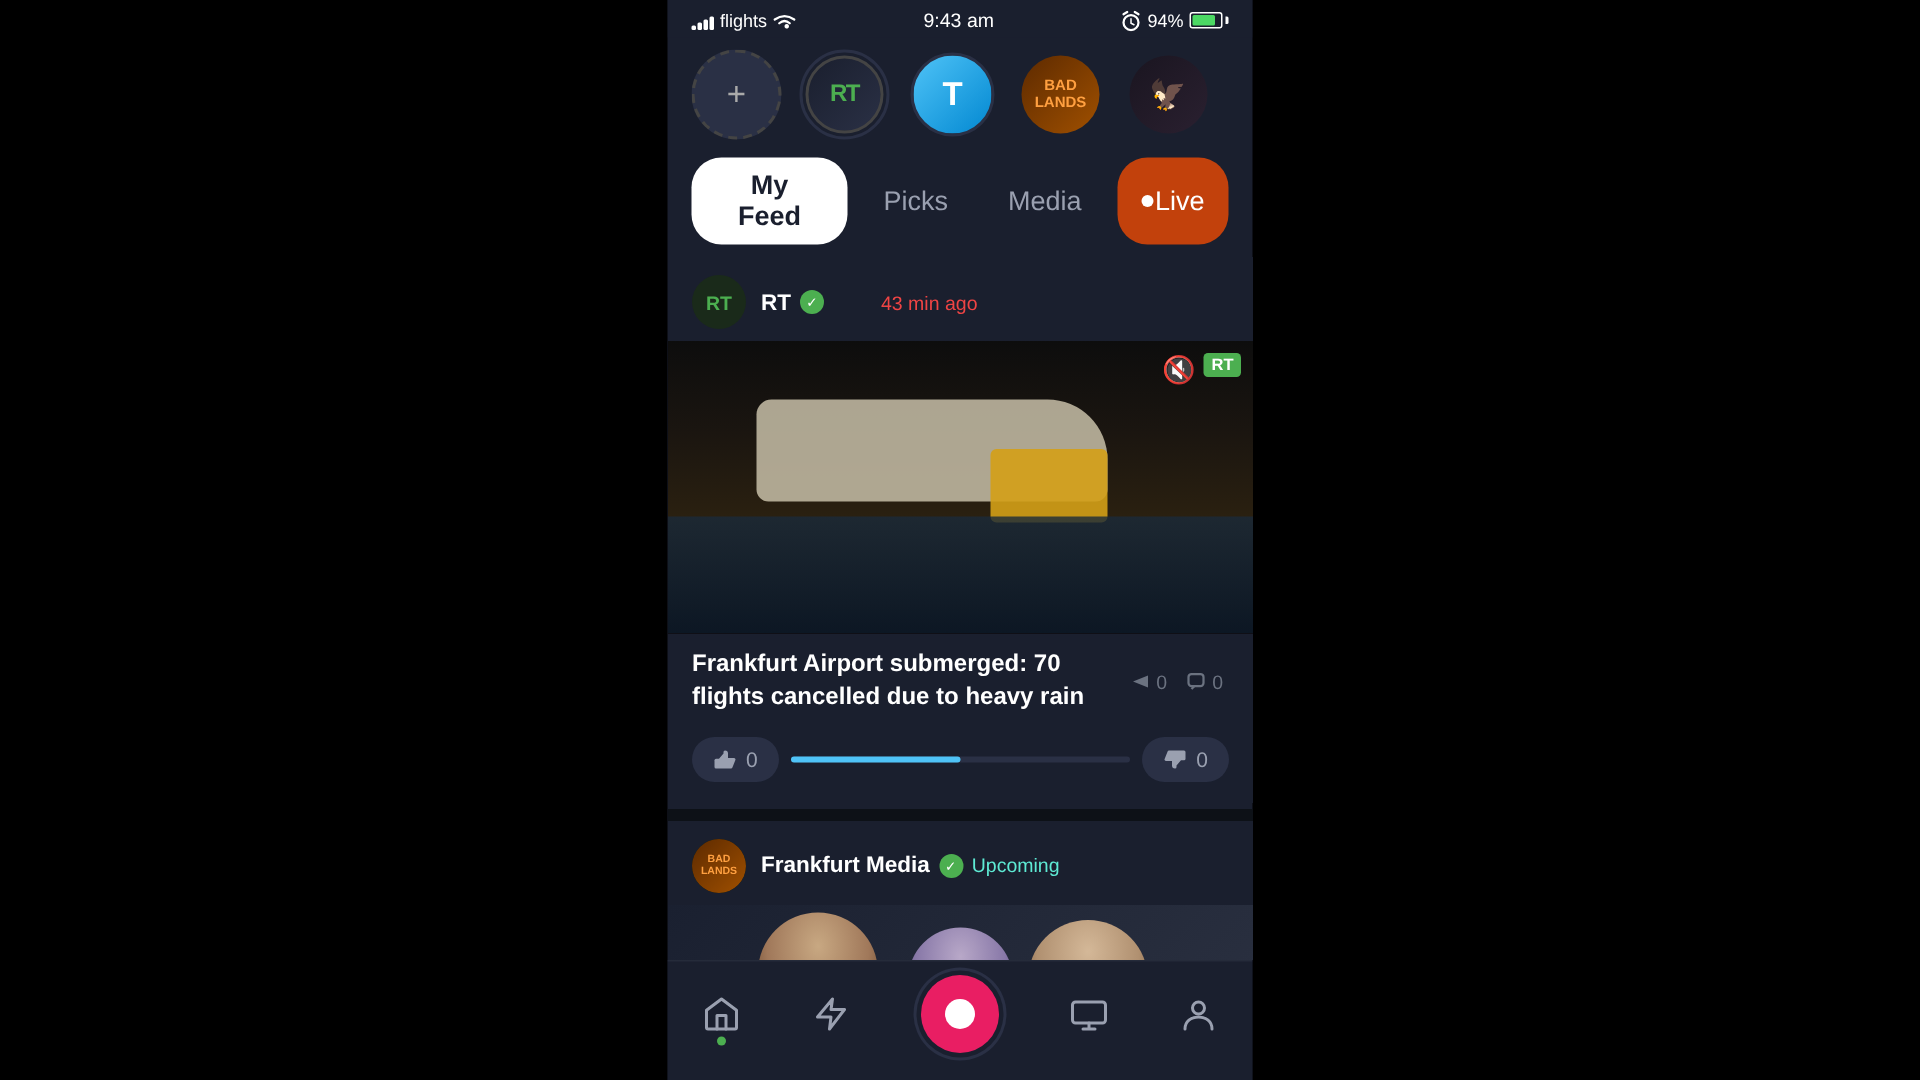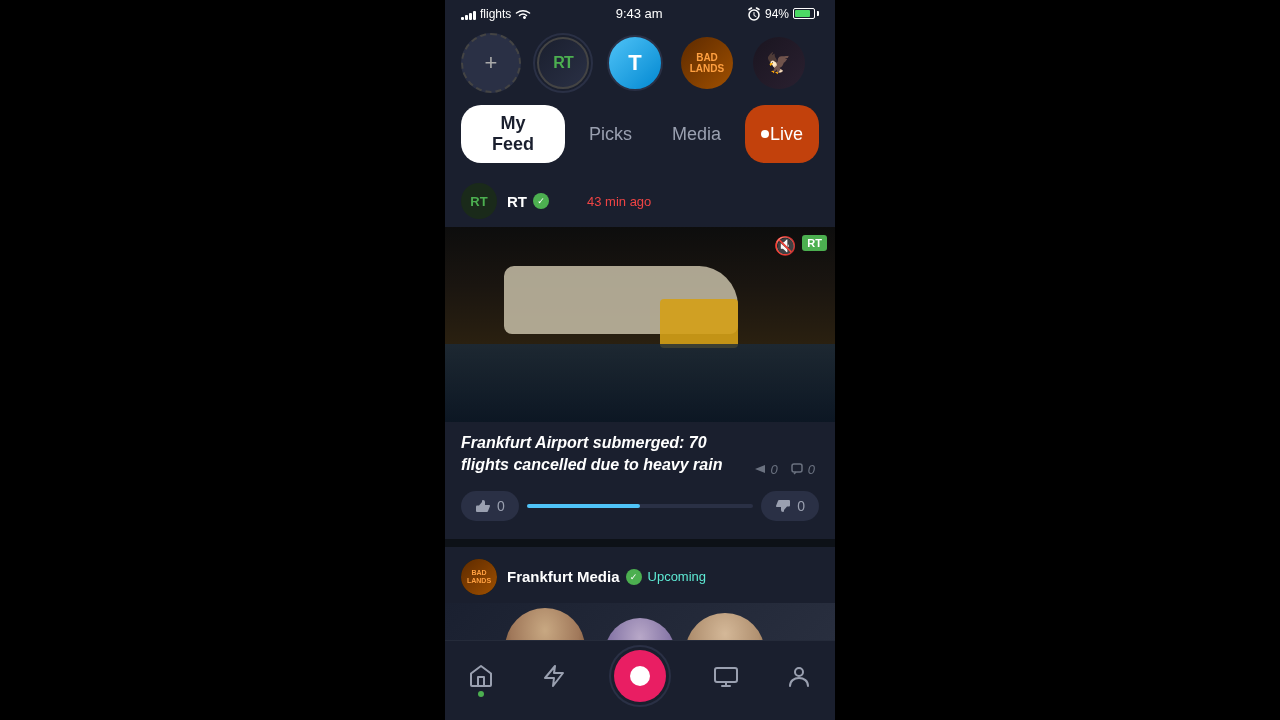--- a/index.html
+++ b/index.html
@@ -622,21 +622,21 @@
             <div class="equipment"></div>
             <div class="ground-water"></div>
           </div>
           <span class="rt-watermark">RT</span>
           <span class="mute-btn" style="position:absolute;top:8px;right:38px;">🔇</span>
         </div>
 
       </div>
 
       <div class="post-title-area">
-        <div style="display:flex;justify-content:space-between;align-items:flex-end;font-style:italic;">
+        <div style="display:flex;justify-content:space-between;align-items:center;">
           <p class="post-title">Frankfurt Airport submerged: 70 flights cancelled due to heavy rain</p>
           <div class="post-stats">
             <div class="post-stat">
               <svg width="14" height="14" viewBox="0 0 14 14" fill="#6b7280">
                 <polygon points="2,7 12,3 12,11" fill="#6b7280"></polygon>
               </svg>
               <span>0</span>
             </div>
             <div class="post-stat">
               <svg width="14" height="14" viewBox="0 0 14 14" fill="none" stroke="#6b7280" stroke-width="1.5">

